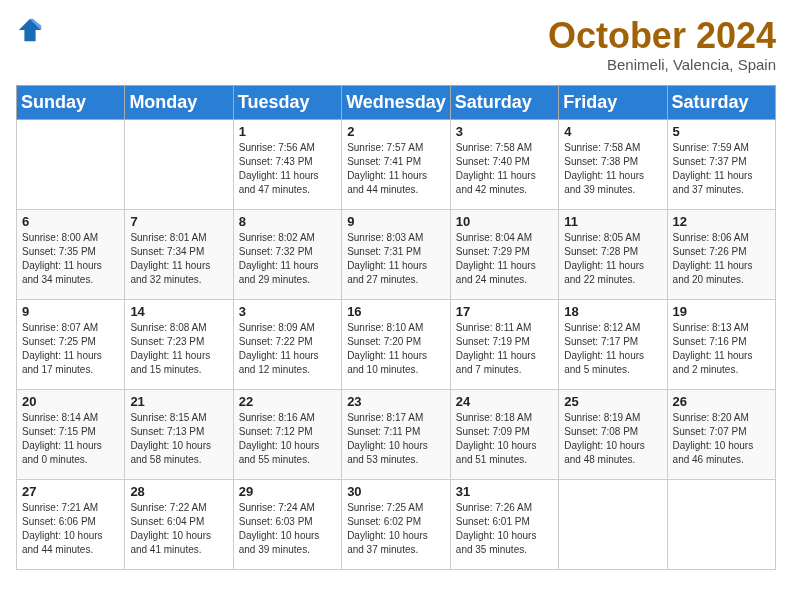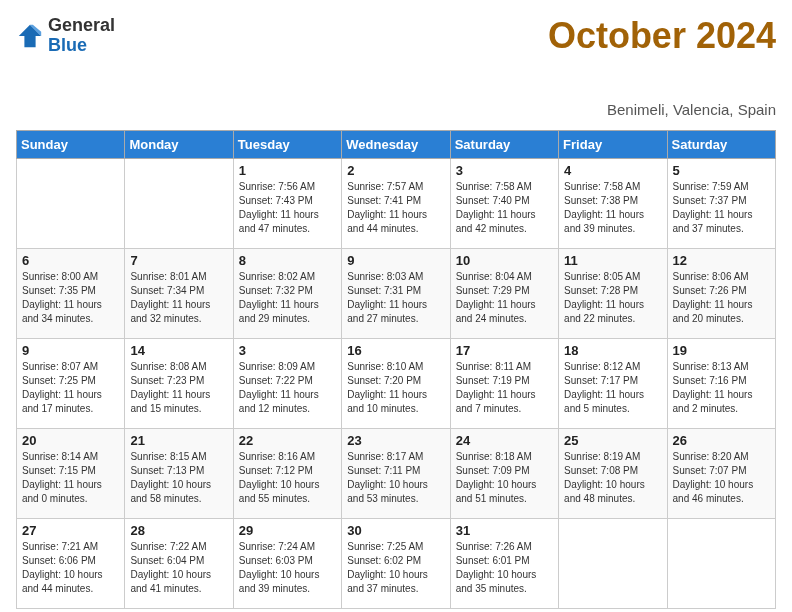--- a/index.html
+++ b/index.html
@@ -45,33 +45,32 @@
     }
     .month-title {
       font-size: 36px;
       font-weight: bold;
       color: #a16207;
       line-height: 1.1;
     }
     .subtitle {
       font-size: 15px;
       color: #555;
-      margin-top: 45px;
     }
     table {
       width: 100%;
       border-collapse: collapse;
       font-size: 11px;
     }
     thead tr th {
       background-color: #2a7fd4;
       color: #fff;
       padding: 6px 4px;
       text-align: left;
-      font-size: 13px;
+      font-size: 18px;
       font-weight: bold;
       border: 1px solid #aaa;
     }
     td {
       border: 1px solid #ccc;
       vertical-align: top;
       padding: 4px 5px;
       width: calc(100% / 7);
       height: 90px;
       background: #fff;
@@ -99,24 +98,20 @@
   </style>
 </head>
 <body>
 
 <div class="header">
   <div class="logo">
     <svg class="logo-icon" viewBox="0 0 40 40">
       <polygon points="20,4 36,20 28,20 28,36 12,36 12,20 4,20" fill="#1a6bb5"></polygon>
       <polygon points="24,4 36,14 36,20 20,4" fill="#5aa0e0"></polygon>
     </svg>
-    <div class="logo-text">
-      <span class="logo-general">General</span>
-      <span class="logo-blue">Blue</span>
-    </div>
   </div>
   <div class="title-block">
     <div class="month-title">October 2024</div>
     <div class="subtitle">Benimeli, Valencia, Spain</div>
   </div>
 </div>
 
 <table>
   <thead>
     <tr>

